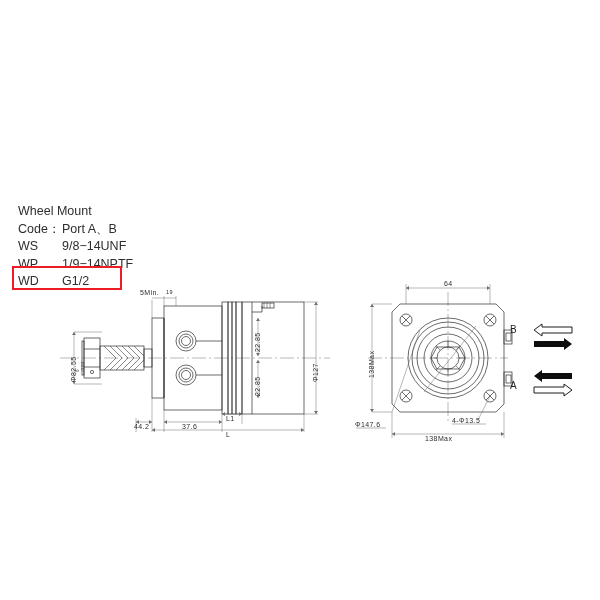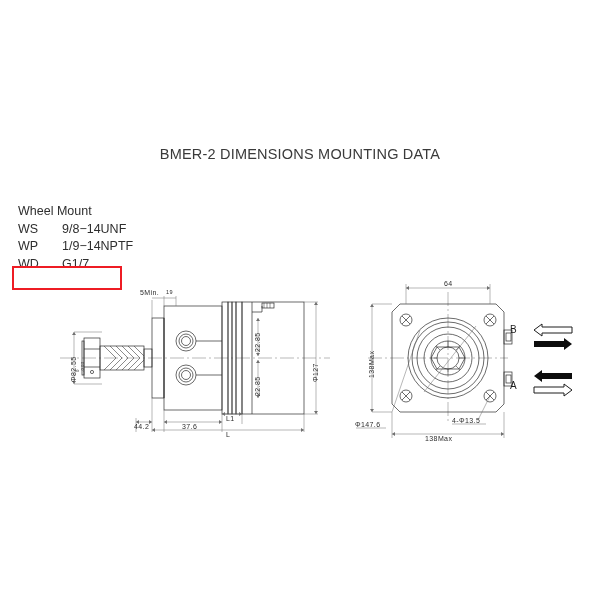--- a/index.html
+++ b/index.html
@@ -95,37 +95,40 @@
     position: absolute;
     font-size: 10px;
     color: #1d1d1d;
   }
 </style>
 </head>
 <body>
 
 <div id="page">
 
-  <div id="page-title">BMER-2 DIMENSIONS MOUNTING DATA</div>
 
   <div id="spec-table">
     <div class="spec-row">
       <div class="spec-col-code">Wheel  Mount</div>
+    </div>
+    <div class="spec-row">
+      <div class="spec-col-code">Code：</div>
+      <div class="spec-col-port">Port A、B</div>
     </div>
     <div class="spec-row">
       <div class="spec-col-code">WS</div>
       <div class="spec-col-port">9/8−14UNF</div>
     </div>
     <div class="spec-row">
       <div class="spec-col-code">WP</div>
       <div class="spec-col-port">1/9−14NPTF</div>
     </div>
     <div class="spec-row">
       <div class="spec-col-code">WD</div>
-      <div class="spec-col-port">G1/7</div>
+      <div class="spec-col-port">G1/2</div>
     </div>
   </div>
 
   <div id="highlight-box"></div>
 
   <svg id="drawing" viewBox="0 0 600 600">
     <g stroke="#2b2b2b" fill="none" stroke-width="0.7" shape-rendering="geometricPrecision">
 
       <g>
 

